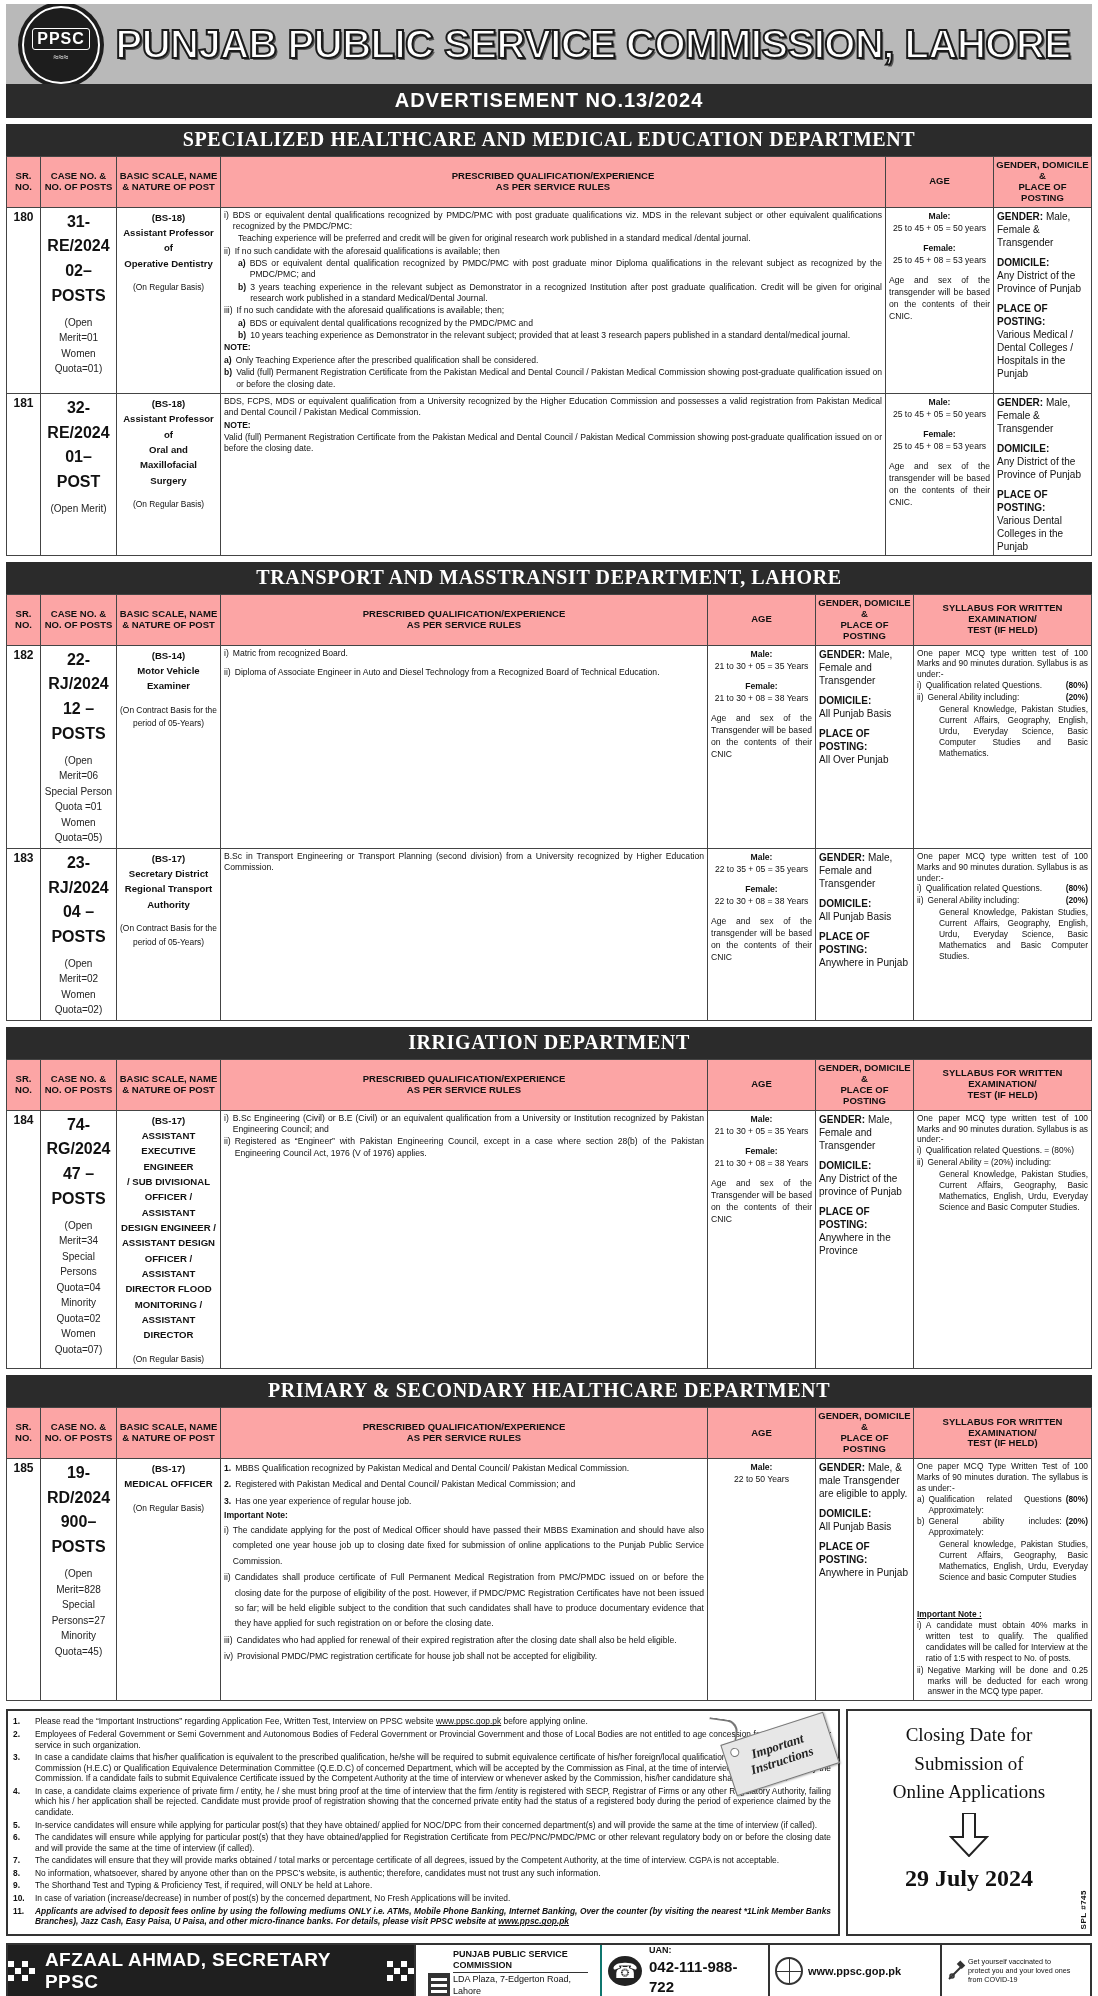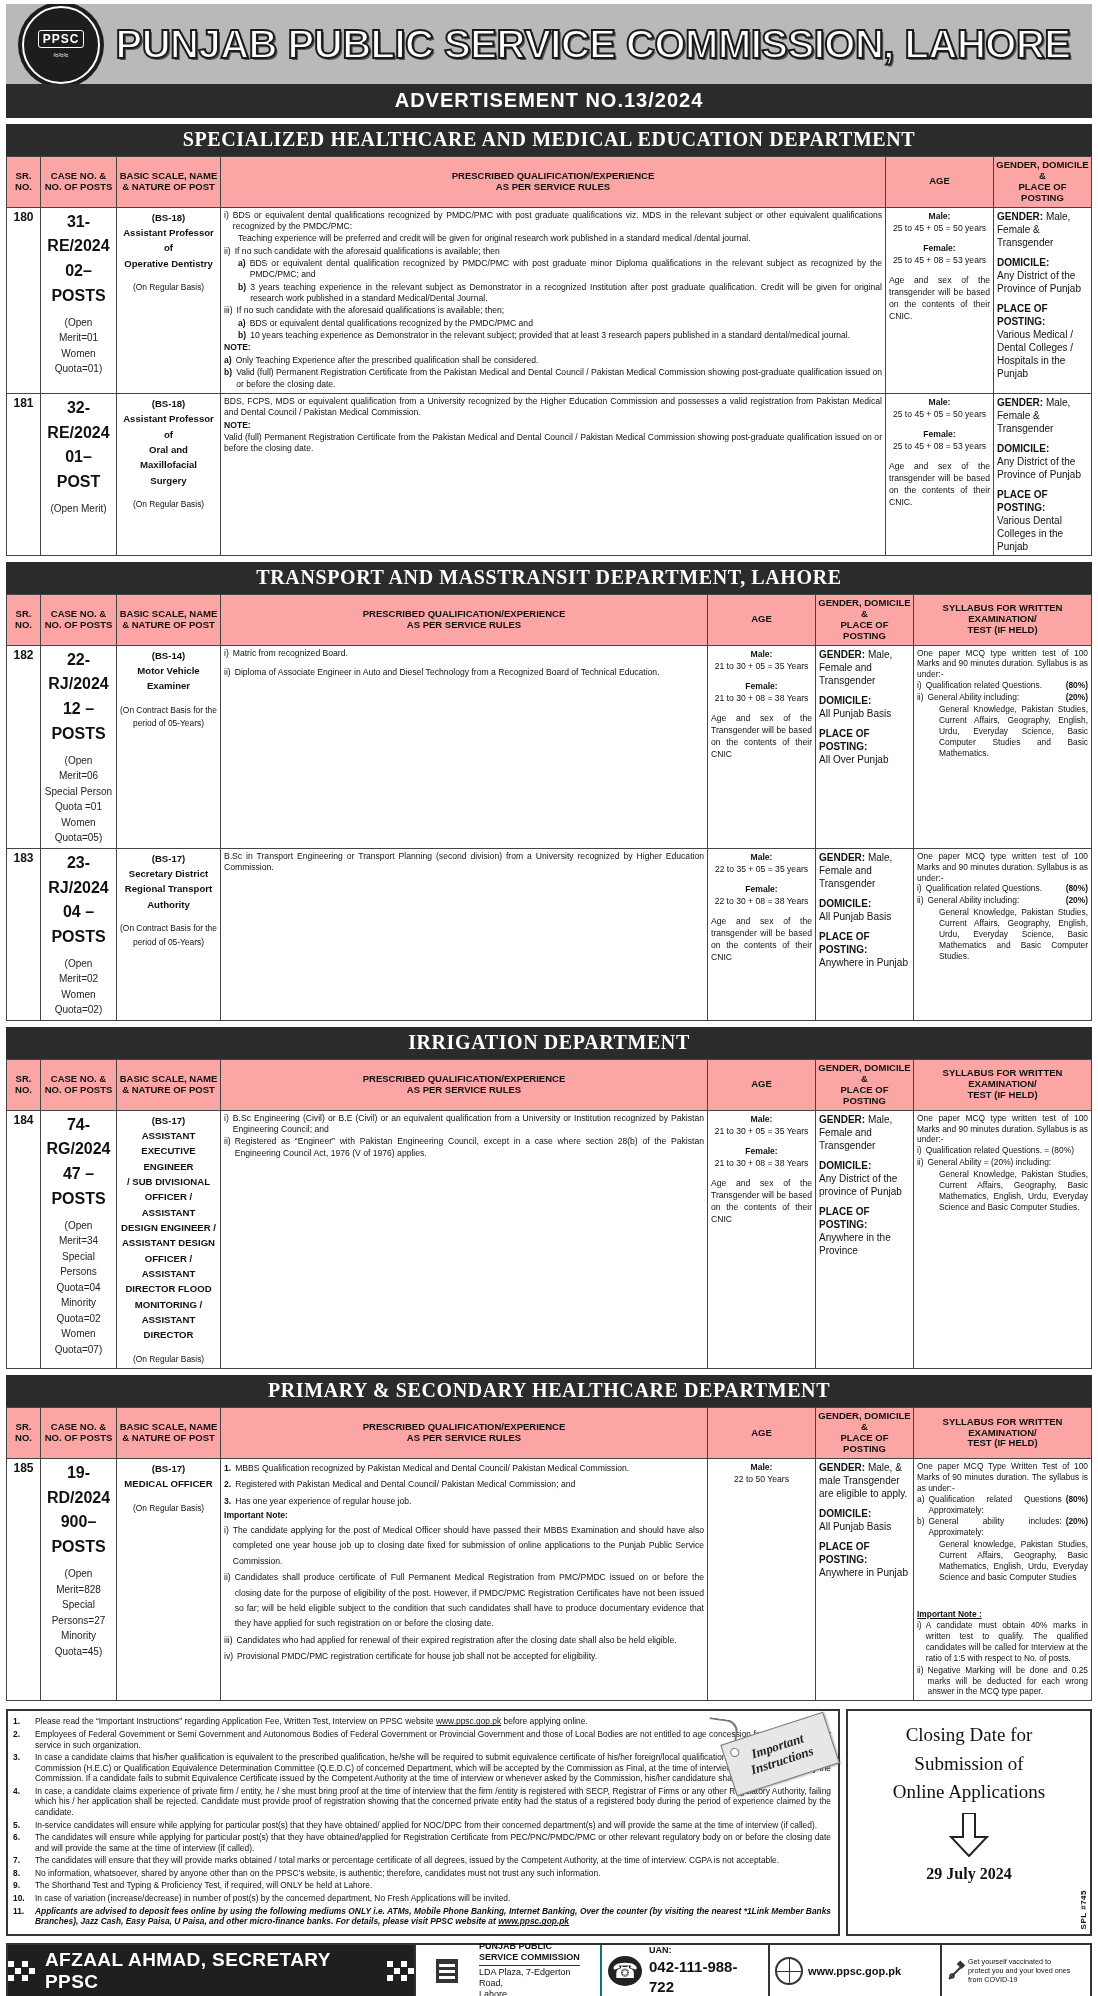--- a/index.html
+++ b/index.html
@@ -18,21 +18,21 @@
   .masthead-inner { display:flex; align-items:center; height:80px; }
   .logo {
     width:86px; height:86px; border-radius:50%;
     background:#1d1d1d; color:#fff; flex:0 0 86px;
     margin-left:12px; margin-top:2px;
     display:flex; align-items:center; justify-content:center;
     position:relative; z-index:3;
   }
   .logo-ring { width:78px; height:78px; border-radius:50%; border:2px solid #fff;
      display:flex; align-items:center; justify-content:center; flex-direction:column; }
-  .logo-text { font-size:12px; font-weight:bold; letter-spacing:1px; border:1px solid #fff; padding:1px 4px; border-radius:3px;}
+  .logo-text { font-size:16px; font-weight:bold; letter-spacing:1px; border:1px solid #fff; padding:1px 4px; border-radius:3px;}
   .logo-crest { font-size:9px; margin-top:3px; line-height:1; }
   .masthead-title {
     flex:1; text-align:center; font-family:"Liberation Sans", sans-serif;
     font-size:40px; font-weight:bold; letter-spacing:-0.5px;
     color:#fff; -webkit-text-stroke:2px #1a1a1a;
     text-shadow: 2px 2px 0 #555;
     padding-right:10px; white-space:nowrap;
   }
   .advno {
     background:#2b2b2b; color:#fff; text-align:center;
@@ -109,32 +109,32 @@
   .tag-string { position:absolute; right:96px; top:6px; width:30px; height:20px;
      border-top:2px solid #777; border-right:2px solid #777; border-radius:0 12px 0 0; transform:rotate(8deg);}
 
   .closing-box {
     flex:0 0 246px; border:2px solid #333; text-align:center;
     display:flex; flex-direction:column; justify-content:flex-start; align-items:center;
     padding:10px 4px 4px 4px; position:relative;
   }
   .closing-line { font-family:"Liberation Serif", serif; font-size:19px; line-height:1.5; color:#111; }
   .arrow-down { margin:6px 0 2px 0; }
-  .closing-date { font-family:"Liberation Serif", serif; font-size:16px; font-weight:bold; margin-top:2px; }
+  .closing-date { font-family:"Liberation Serif", serif; font-size:24px; font-weight:bold; margin-top:2px; }
   .spl { position:absolute; right:2px; bottom:4px; font-size:8px; font-weight:bold;
      writing-mode:vertical-rl; transform:rotate(180deg); letter-spacing:0.5px; }
 
   
   .footer { display:flex; margin-top:7px; border:2px solid #333; height:56px; align-items:stretch; }
   .f-sec { flex:0 0 406px; background:#1f1f1f; color:#fff; display:flex; align-items:center;
      justify-content:center; gap:10px; font-size:19px; font-weight:bold; letter-spacing:0.4px; }
   .chk { display:grid; grid-template-columns:repeat(4,6px); grid-template-rows:repeat(3,6px); gap:1px; }
   .chk i { background:#fff; display:block; }
   .chk i.off { background:transparent; }
-  .f-addr { flex:0 0 186px; border-left:2px solid #333; display:flex; align-items:center; gap:21px; padding:0 20px; }
+  .f-addr { flex:0 0 186px; border-left:2px solid #333; display:flex; align-items:flex-end; gap:3px; padding:0 12px; }
   .f-addr .txt { font-size:9px; font-weight:bold; line-height:1.25; }
   .f-addr .txt .hdr { border-bottom:1px solid #333; padding-bottom:1px; margin-bottom:1px; }
   .bldg { width:22px; height:24px; background:#333; position:relative; flex:0 0 22px;}
   .bldg:after { content:""; position:absolute; left:3px; top:5px; width:16px; height:3px; background:#fff;
      box-shadow:0 6px 0 #fff, 0 12px 0 #fff; }
   .f-uan { flex:1 1 auto; border-left:2px solid #0f766e; display:flex; align-items:center; gap:7px; padding:0 6px; }
   .f-uan .ph { width:34px; height:30px; border-radius:50%; background:#222; position:relative; flex:0 0 34px;}
   .f-uan .ph:after{ content:"\260E"; position:absolute; inset:0; color:#fff; font-size:21px;
      display:flex; align-items:center; justify-content:center; }
   .f-uan .num { font-size:9px; font-weight:bold; line-height:1.3; }

